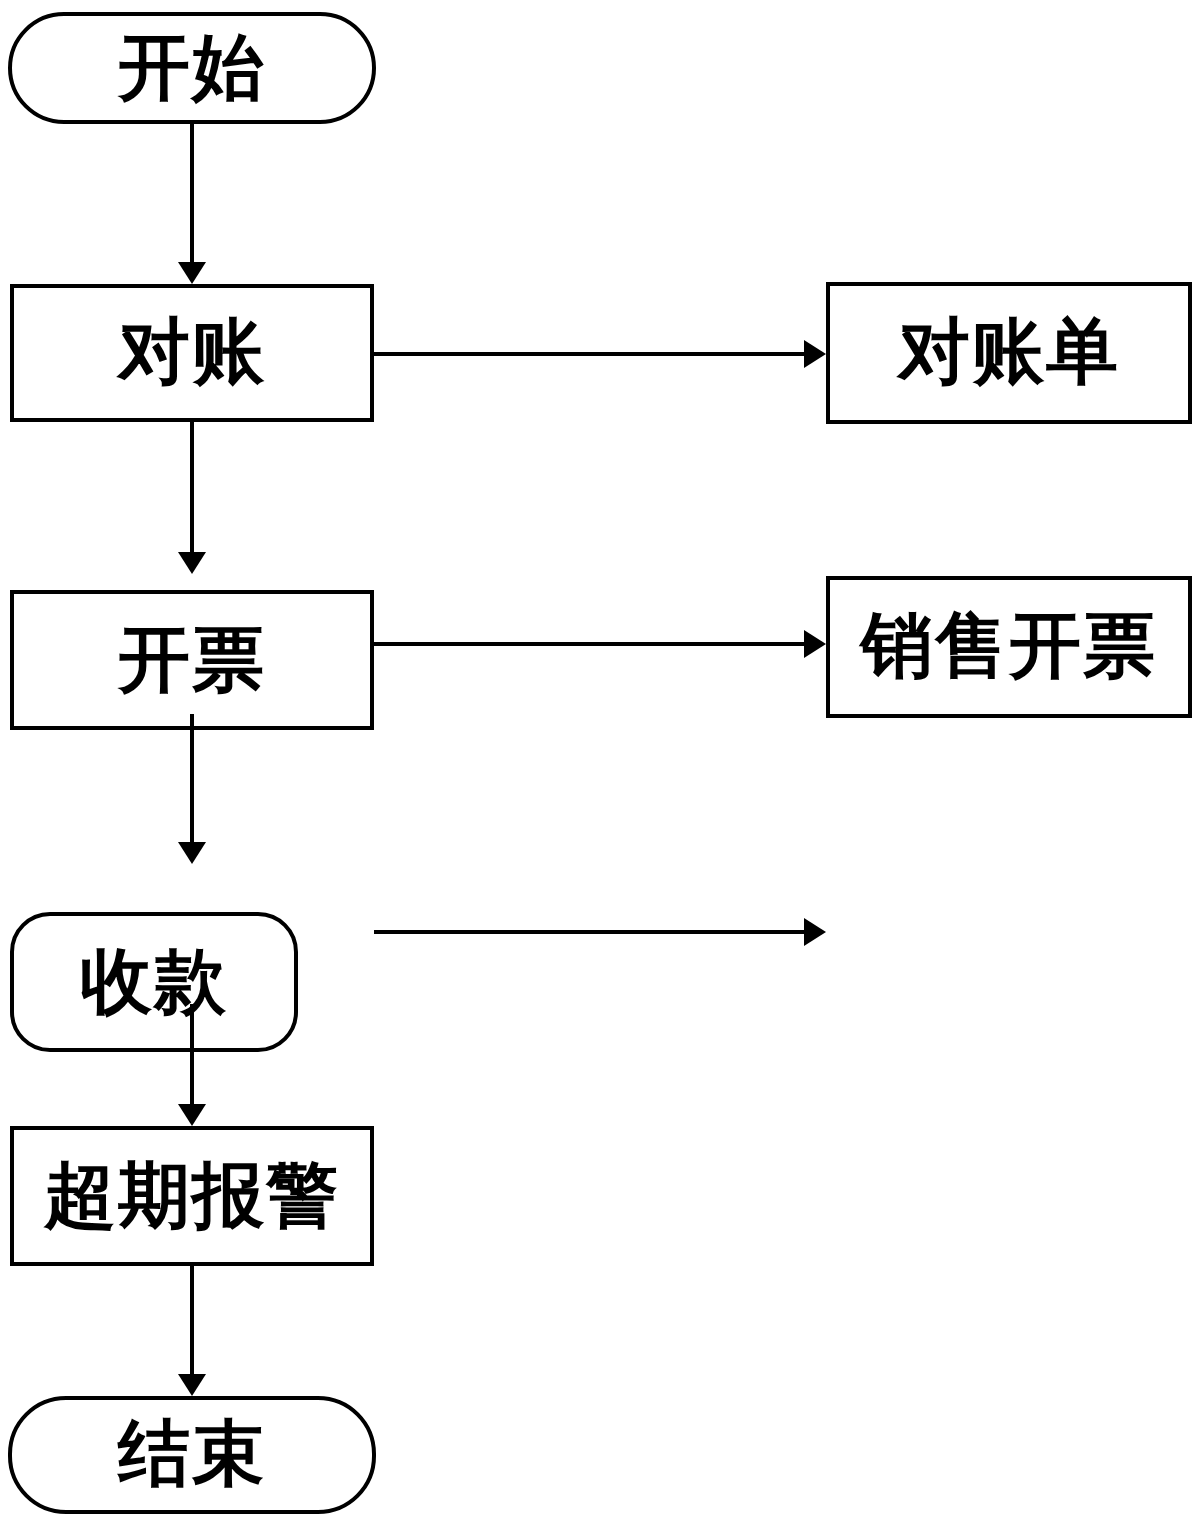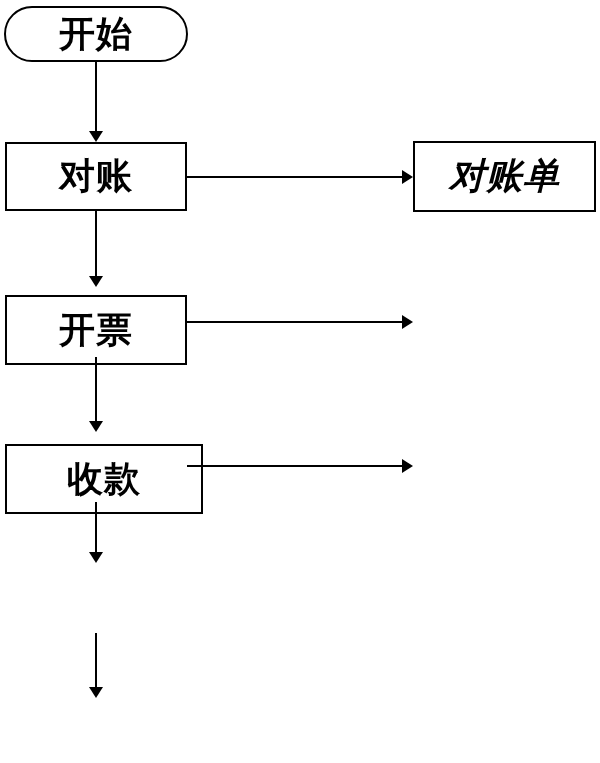--- a/index.html
+++ b/index.html
@@ -28,24 +28,24 @@
     justify-content: center;
     text-align: center;
     letter-spacing: 1px;
     white-space: nowrap;
   }
   .stadium { border-radius: 29px; }
 
   
   #n-start        { left: 4px;   top: 6px;   width: 184px; height: 56px; }
   #n-reconcile    { left: 5px;   top: 142px; width: 182px; height: 69px; }
-  #n-statement    { left: 413px; top: 141px; width: 183px; height: 71px; font-style: italic; }
+  #n-statement    { left: 413px; top: 141px; width: 183px; height: 71px; }
   #n-invoice      { left: 5px;   top: 295px; width: 182px; height: 70px; }
   #n-salesinvoice { left: 413px; top: 288px; width: 183px; height: 71px; }
-  #n-collect      { left: 5px;   top: 444px; width: 198px; height: 70px; }
+  #n-collect      { left: 5px;   top: 456px; width: 144px; height: 70px; border-radius: 20px; }
   #n-receipt      { left: 414px; top: 431px; width: 182px; height: 72px; }
   #n-overdue      { left: 5px;   top: 563px; width: 182px; height: 70px; }
   #n-end          { left: 4px;   top: 698px; width: 184px; height: 59px; }
 
   
   .arrow-v { position: absolute; left: 89px; width: 14px; }
   .arrow-v .line {
     position: absolute; left: 6px; top: 0; width: 2px;
     background: #000000; height: calc(100% - 10px);
   }
@@ -83,25 +83,28 @@
 <div id="canvas">
 
   <div class="node stadium" id="n-start">开始</div>
 
   <div class="node" id="n-reconcile">对账</div>
 
   <div class="node" id="n-statement">对账单</div>
 
   <div class="node" id="n-invoice">开票</div>
 
+  <div class="node" id="n-salesinvoice">销售开票</div>
 
   <div class="node" id="n-collect">收款</div>
 
 
+  <div class="node" id="n-overdue">超期报警</div>
 
+  <div class="node stadium" id="n-end">结束</div>
 
   <div class="arrow-v" id="a-v1">
     <div class="line"></div>
     <div class="head"></div>
   </div>
   <div class="arrow-v" id="a-v2">
     <div class="line"></div>
     <div class="head"></div>
   </div>
   <div class="arrow-v" id="a-v3">

